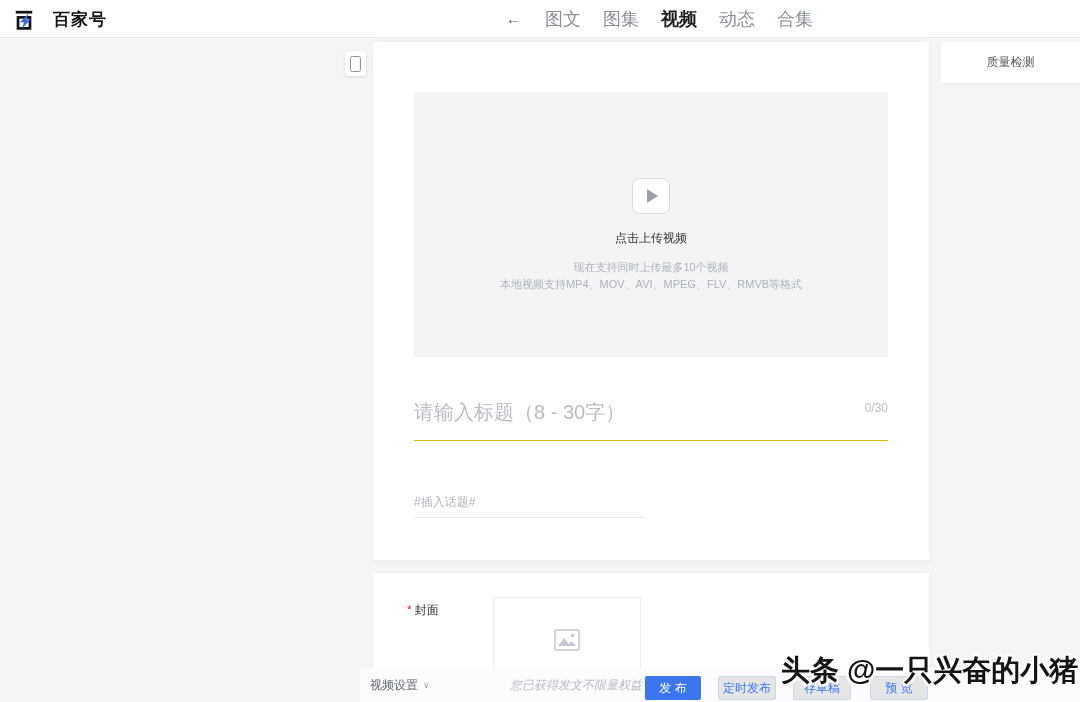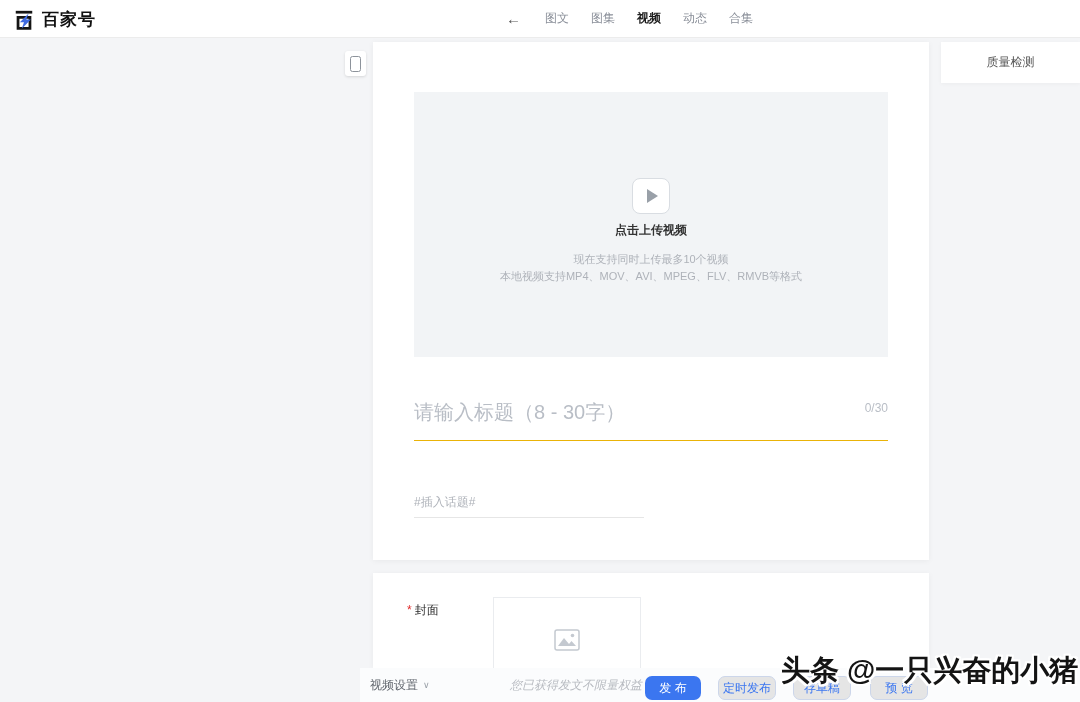--- a/index.html
+++ b/index.html
@@ -1,41 +1,41 @@
 <!DOCTYPE html>
 <html><head>
 <meta charset="utf-8">
 <style>
   * { margin:0; padding:0; box-sizing:border-box; }
   html, body { width:1080px; height:702px; }
   body { font-family:"Liberation Sans","DejaVu Sans",sans-serif; position:relative; overflow:hidden; background:#f4f5f7; }
 
   
   .header { position:absolute; top:0; left:0; width:1080px; height:38px; background:#fff; border-bottom:1px solid #ececec; z-index:5; }
-  .logo { position:absolute; left:13px; top:8px; display:flex; align-items:center; gap:7px; cursor:pointer; }
+  .logo { position:absolute; left:13px; top:8px; display:flex; align-items:center; gap:18px; cursor:pointer; }
   .logo-text { font-size:17px; font-weight:700; color:#111; letter-spacing:1px; }
   .nav { position:absolute; left:506px; top:0; height:37px; display:flex; align-items:center; gap:22px; }
   .back { color:#555; font-size:15px; cursor:pointer; margin-right:2px; }
-  .tab { font-size:12px; color:#8a8f99; cursor:pointer; white-space:nowrap;text-align:right; }
+  .tab { font-size:18px; color:#8a8f99; cursor:pointer; white-space:nowrap;text-align:right; }
   .tab.active { color:#1f1f1f; font-weight:700; }
 
   
   .phone-box { position:absolute; left:345px; top:51px; width:21px; height:25px; background:#fff; border-radius:3px;
                box-shadow:0 1px 3px rgba(0,0,0,.13); display:flex; align-items:center; justify-content:center; cursor:pointer; z-index:4; }
   .phone-glyph { width:11px; height:16px; border:1.5px solid #8d939b; border-radius:2.5px; }
 
   
   .panel-main { position:absolute; left:373px; top:42px; width:556px; height:518px; background:#fff;
                 box-shadow:0 1px 6px rgba(0,0,0,.05); z-index:2; }
   .upload-box { position:absolute; left:41px; top:50px; width:474px; height:265px; background:#f2f4f6;
                 display:flex; flex-direction:column; align-items:center; cursor:pointer; }
   .play-btn { margin-top:86px; width:38px; height:36px; background:#fff; border:1px solid #d9dde2; border-radius:8px;
               display:flex; align-items:center; justify-content:center; }
   .play-tri { width:0; height:0; border-left:11px solid #99a0a8; border-top:7px solid transparent; border-bottom:7px solid transparent; margin-left:3px; }
-  .upload-title { margin-top:8px; font-size:12px; font-weight:700; color:#333; }
+  .upload-title { margin-top:16px; font-size:12px; font-weight:400; color:#333; }
   .upload-hint1 { margin-top:13px; font-size:11px; color:#aeb2b9; }
   .upload-hint2 { margin-top:2px; font-size:11px; color:#aeb2b9; }
 
   .title-row { position:absolute; left:41px; top:359px; width:474px; height:40px; border-bottom:1px solid #eab308;
                display:flex; align-items:flex-start; }
   .title-input { flex:1; border:none; outline:none; background:transparent; font-size:20px; color:#333; font-family:inherit; }
   .title-input::placeholder { color:#b9bec6; }
   .counter { font-size:12px; color:#b9bec6; margin-left:4px; }
 
   .topic-input { position:absolute; left:41px; top:445px; width:230px; height:31px; border:none; border-bottom:1px solid #e6e6e6;
@@ -53,21 +53,21 @@
   
   .panel-quality { position:absolute; left:941px; top:42px; width:139px; height:41px; background:#fff;
                    box-shadow:0 1px 4px rgba(0,0,0,.04); display:flex; align-items:center; justify-content:center;
                    font-size:12px; color:#555; cursor:pointer; z-index:2; }
 
   
   .footer { position:absolute; left:360px; top:668px; width:720px; height:34px; background:#fbfcfd; z-index:6; }
   .vs { position:absolute; left:10px; top:0; height:34px; display:flex; align-items:center; gap:5px; font-size:12px; color:#61666e; cursor:pointer; }
   .vs-chevron { font-size:9px; color:#9aa0a8; }
   .benefit { position:absolute; left:150px; top:0; height:34px; display:flex; align-items:center; font-size:12px; color:#b7bac0;font-style:italic; }
-  .btn { position:absolute; top:8px; height:24px; border-radius:7px; font-size:12px; display:flex; align-items:center; justify-content:center;
+  .btn { position:absolute; top:8px; height:24px; border-radius:2px; font-size:12px; display:flex; align-items:center; justify-content:center;
          cursor:pointer; white-space:nowrap; }
   .btn-primary { left:285px; width:56px; background:#3b76f0; color:#fff; }
   .btn-outline { background:#e5e5e5; border:1px solid #ccd6ea; color:#3b76f0; }
   .btn-schedule { left:358px; width:58px; }
   .btn-draft { left:433px; width:58px; }
   .btn-preview { left:510px; width:58px; }
 
   
   .watermark { position:absolute; left:781px; top:651px; z-index:12; font-size:29px; font-weight:700; color:#141414;
                white-space:nowrap; pointer-events:none;

